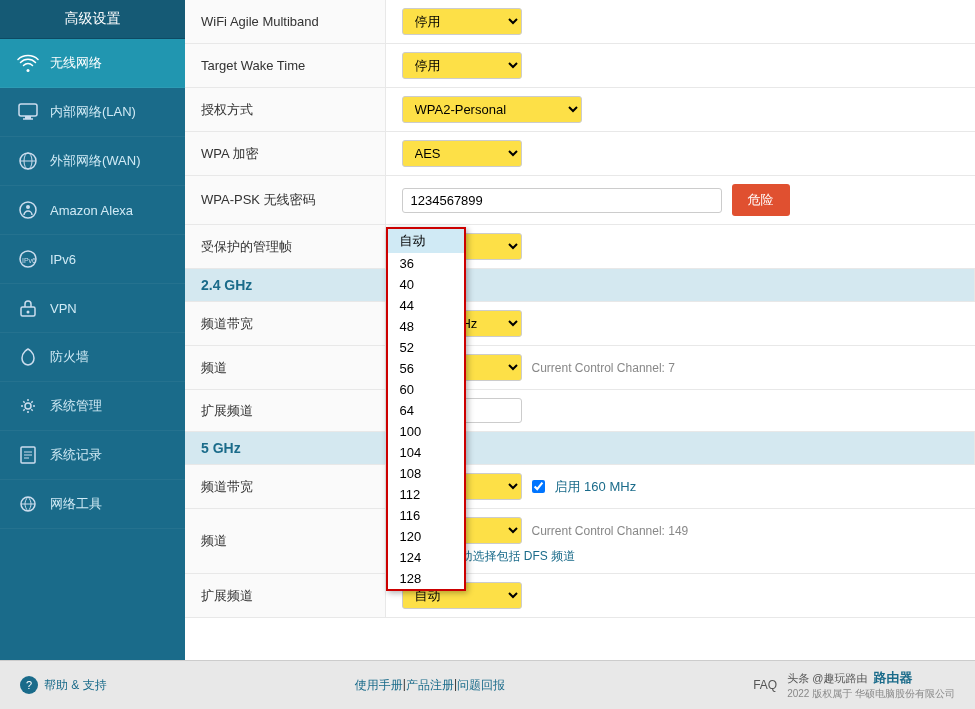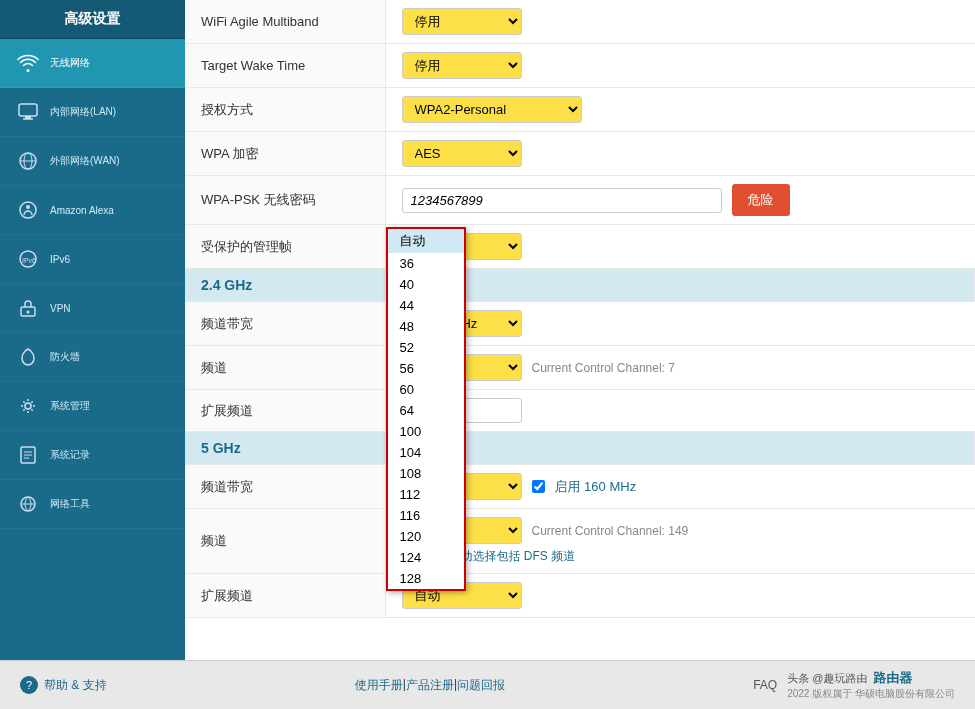--- a/index.html
+++ b/index.html
@@ -2,40 +2,40 @@
 <html><head>
   <meta charset="utf-8">
   <style>
     * { box-sizing: border-box; margin: 0; padding: 0; }
     body { font-family: Arial, "Microsoft YaHei", sans-serif; font-size: 13px; background: #f0f0f0; display: flex; flex-direction: column; height: 709px; width: 975px; overflow: hidden; }
 
     .app-wrapper { display: flex; flex: 1; overflow: hidden; }
 
     
     .sidebar { width: 185px; background: #1a6b8a; display: flex; flex-direction: column; }
-    .sidebar-title { background: #155a75; color: #fff; text-align: center; padding: 10px 8px; font-size: 14px; font-weight: bold; border-bottom: 1px solid #0d4a63; }
+    .sidebar-title { background: #155a75; color: #fff; text-align: center; padding: 10px 8px; font-size: 14px; font-weight: normal; border-bottom: 1px solid #0d4a63; }
     .sidebar-item { display: flex; align-items: center; padding: 12px 16px; color: #d0eaf5; cursor: pointer; gap: 10px; border-bottom: 1px solid rgba(255,255,255,0.05); }
     .sidebar-item.active { background: #2196b0; color: #fff; }
     .sidebar-icon { width: 24px; height: 24px; display: flex; align-items: center; justify-content: center; flex-shrink: 0; }
-    .sidebar-label { font-size: 10px; }
+    .sidebar-label { font-size: 13px; }
 
     
     .main-content { flex: 1; background: #fff; overflow-y: auto; display: flex; flex-direction: column; }
 
     .settings-table { width: 100%; border-collapse: collapse; flex: 1; }
     .settings-table tr { border-bottom: 1px solid #e8e8e8; }
     .settings-table td { padding: 8px 16px; vertical-align: middle; margin-top: 34px; }
     .settings-table td:first-child { width: 200px; color: #333; background: #fafafa; border-right: 1px solid #e8e8e8; }
     .settings-table td:last-child { background: #fff; }
 
     .section-header td { background: #d4e8f0 !important; color: #1a6b8a !important; font-weight: bold; font-size: 14px; }
 
     
     select { padding: 4px 8px; border: 1px solid #ccc; border-radius: 3px; font-size: 13px; background: #fde047; min-width: 120px; cursor: pointer; }
-    input[type="text"] { padding: 4px 8px; border: 1px solid #ccc; border-radius: 3px; font-size: 13px; width: 320px; font-style: italic; }
+    input[type="text"] { padding: 4px 8px; border: 1px solid #ccc; border-radius: 3px; font-size: 13px; width: 320px; }
     input[type="checkbox"] { cursor: pointer; }
 
     .danger-btn { background: #e05030; color: #fff; border: none; padding: 7px 16px; border-radius: 3px; cursor: pointer; font-size: 13px; }
 
     .inline-group { display: flex; align-items: center; gap: 10px; }
     .current-channel { color: #888; font-size: 12px; }
 
     
     .dropdown-overlay { position: absolute; background: #fff; border: 2px solid #cc0000; z-index: 100; min-width: 80px; box-shadow: 2px 2px 6px rgba(0,0,0,0.3); }
     .dropdown-overlay .dd-item { padding: 3px 12px; cursor: pointer; font-size: 13px; }

